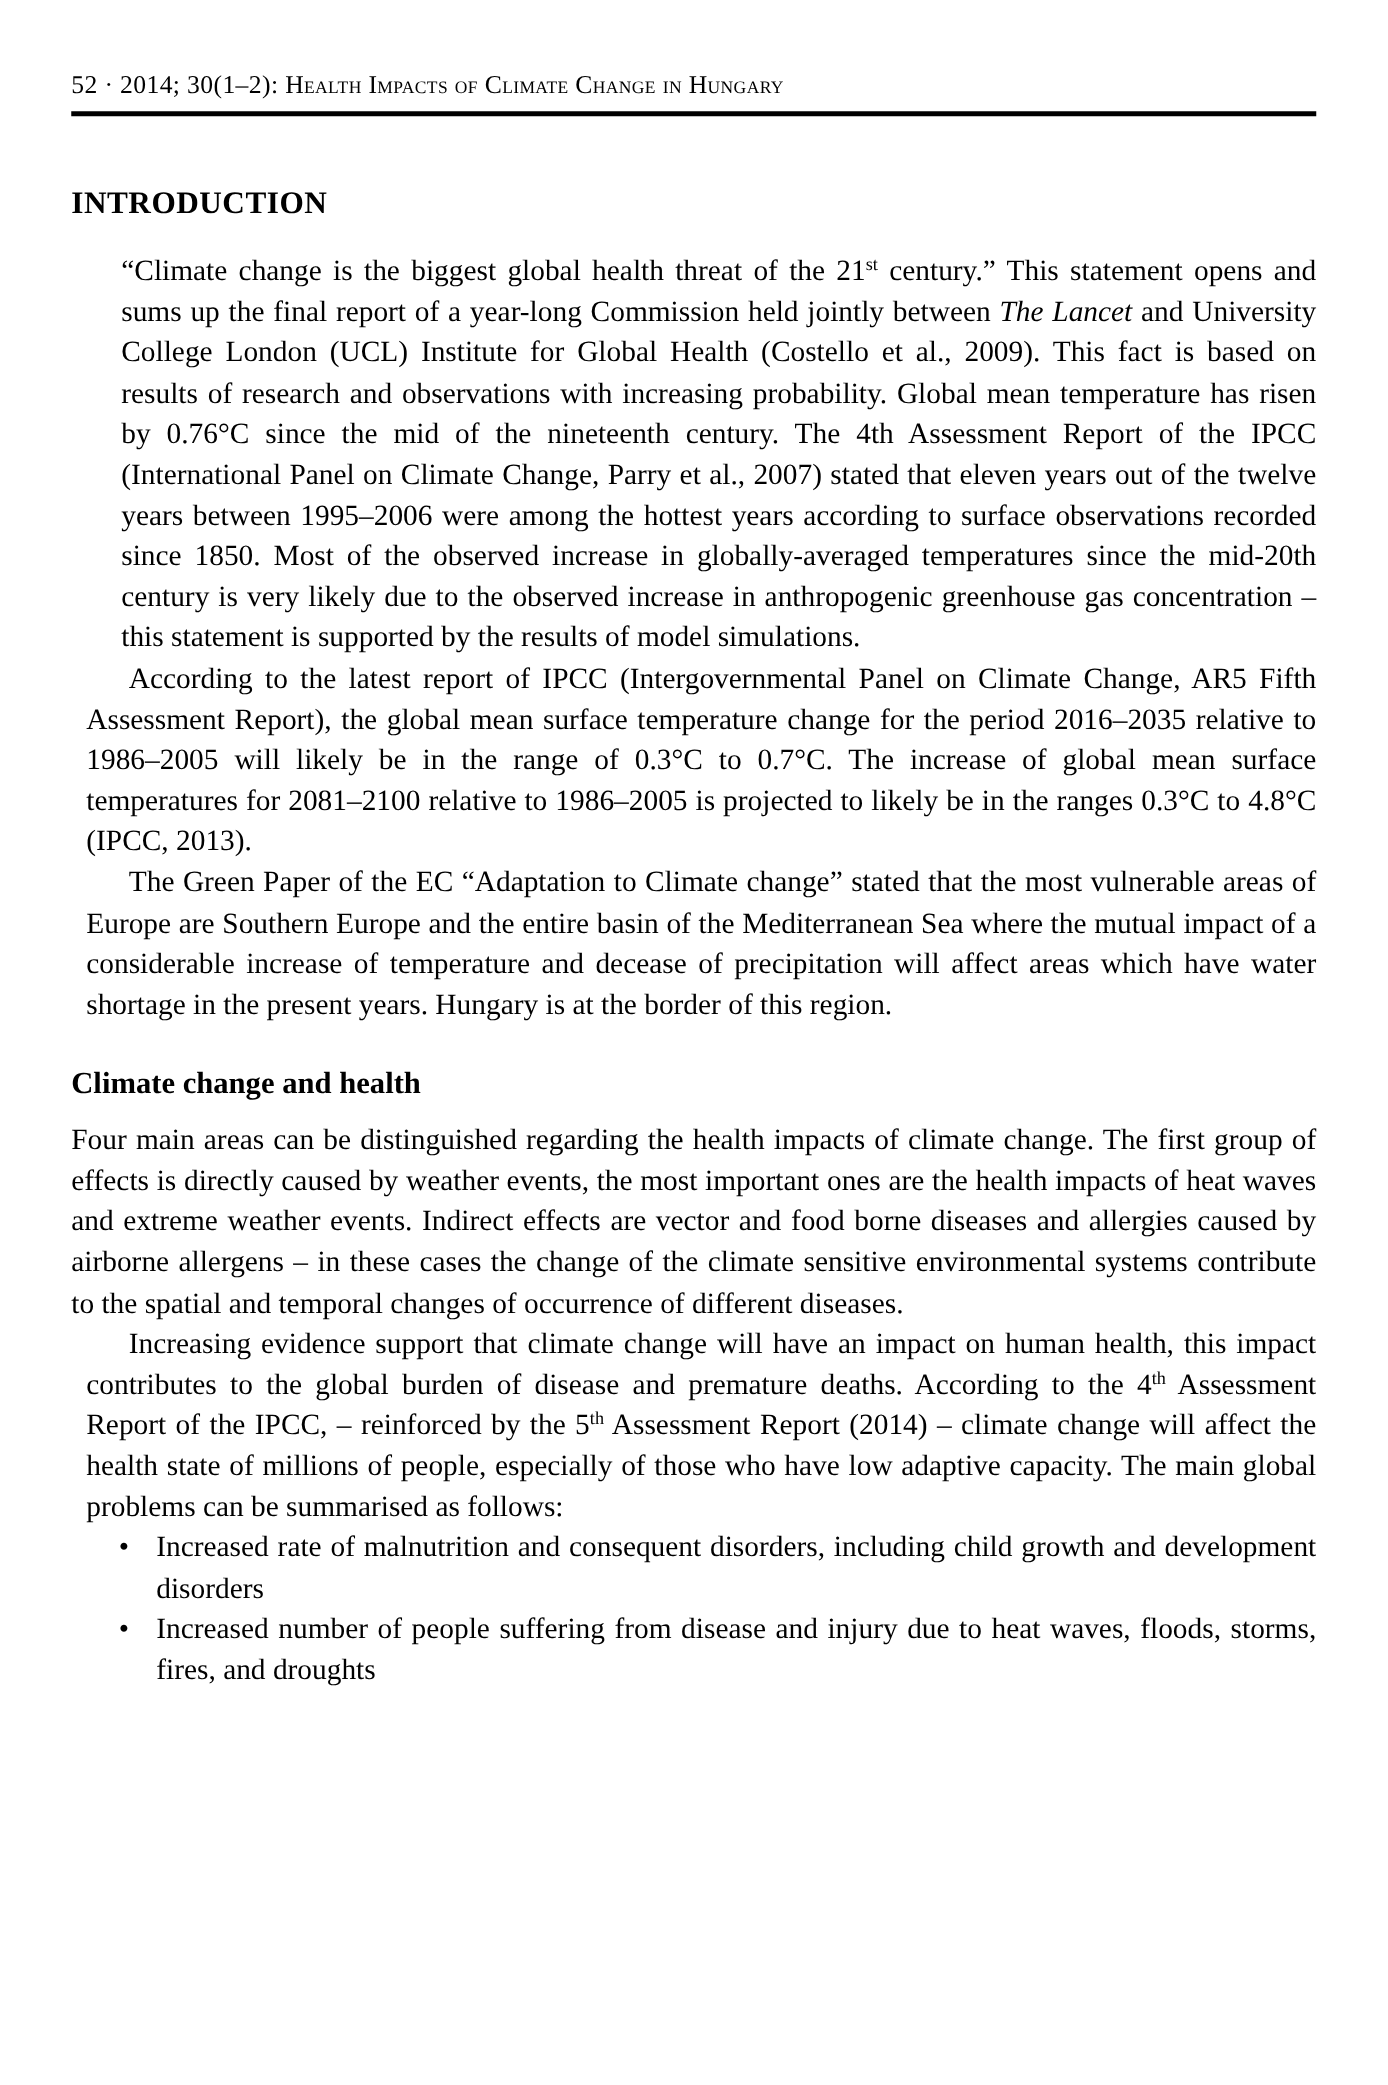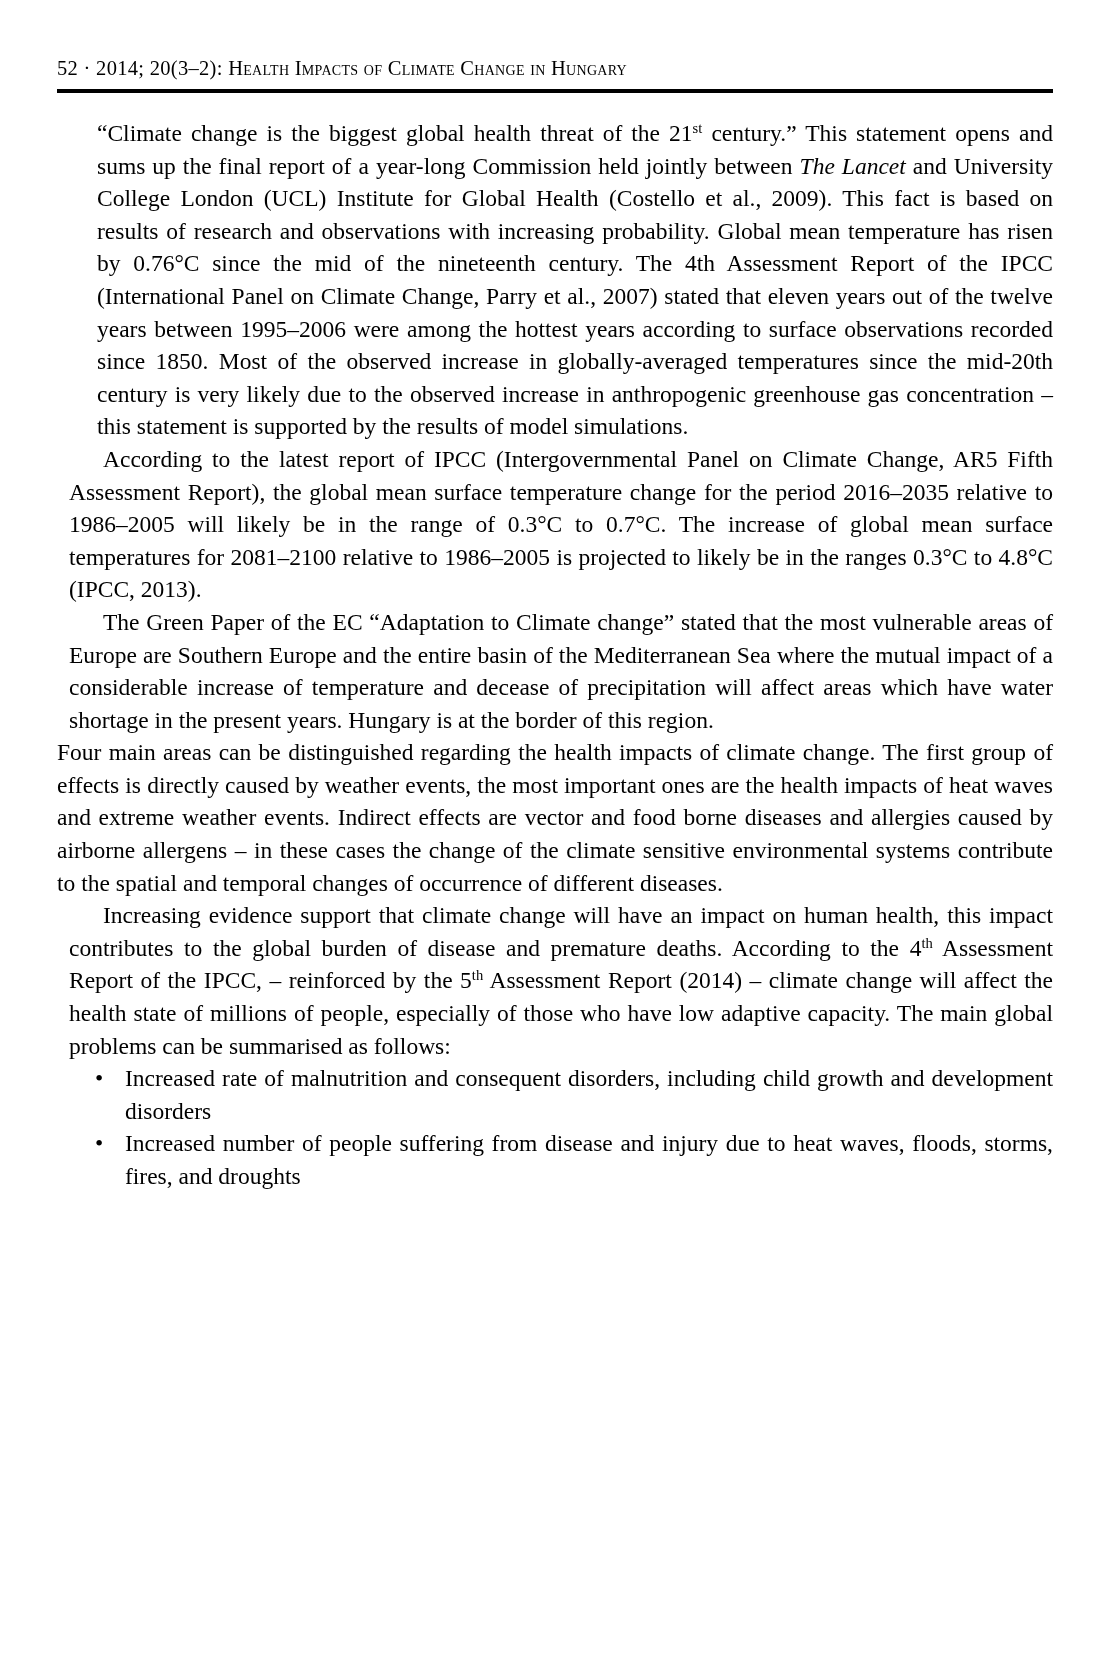--- a/index.html
+++ b/index.html
@@ -81,30 +81,32 @@
     position: absolute;
     left: 38px;
     top: 0;
   }
 </style>
 </head>
 <body>
 
 <div class="page">
 
-  <div class="running-header"><span>52 · 2014; 20(3–2): </span><span class="sc">Health Impacts of Climate Change in Hungary</span></div>
+  <div class="running-header"><span>52 · 2014; 30(1–2): </span><span class="sc">Health Impacts of Climate Change in Hungary</span></div>
   <div class="header-rule"></div>
 
+  <h1 class="section-heading">INTRODUCTION</h1>
 
   <p class="body-para first-after-heading"><span>“Climate change is the biggest global health threat of the 21</span><sup>st</sup><span> century.” This statement opens and sums up the final report of a year-long Commission held jointly between </span><i>The Lancet</i><span> and University College London (UCL) Institute for Global Health (Costello et al., 2009). This fact is based on results of research and observations with increasing probability. Global mean temperature has risen by 0.76°C since the mid of the nineteenth century. The 4th Assessment Report of the IPCC (International Panel on Climate Change, Parry et al., 2007) stated that eleven years out of the twelve years between 1995–2006 were among the hottest years according to surface observations recorded since 1850. Most of the observed increase in globally-averaged temperatures since the mid-20th century is very likely due to the observed increase in anthropogenic greenhouse gas concentration – this statement is supported by the results of model simulations.</span></p>
 
   <p class="body-para indent">According to the latest report of IPCC (Intergovernmental Panel on Climate Change, AR5 Fifth Assessment Report), the global mean surface temperature change for the period 2016–2035 relative to 1986–2005 will likely be in the range of 0.3°C to 0.7°C. The increase of global mean surface temperatures for 2081–2100 relative to 1986–2005 is projected to likely be in the ranges 0.3°C to 4.8°C (IPCC, 2013).</p>
 
   <p class="body-para indent">The Green Paper of the EC “Adaptation to Climate change” stated that the most vulnerable areas of Europe are Southern Europe and the entire basin of the Mediterranean Sea where the mutual impact of a considerable increase of temperature and decease of precipitation will affect areas which have water shortage in the present years. Hungary is at the border of this region.</p>
 
+  <h2 class="subsection-heading">Climate change and health</h2>
 
   <p class="body-para">Four main areas can be distinguished regarding the health impacts of climate change. The first group of effects is directly caused by weather events, the most important ones are the health impacts of heat waves and extreme weather events. Indirect effects are vector and food borne diseases and allergies caused by airborne allergens – in these cases the change of the climate sensitive environmental systems contribute to the spatial and temporal changes of occurrence of different diseases.</p>
 
   <p class="body-para indent"><span>Increasing evidence support that climate change will have an impact on human health, this impact contributes to the global burden of disease and premature deaths. According to the 4</span><sup>th</sup><span> Assessment Report of the IPCC, – reinforced by the 5</span><sup>th</sup><span> Assessment Report (2014) – climate change will affect the health state of millions of people, especially of those who have low adaptive capacity. The main global problems can be summarised as follows:</span></p>
 
   <ul class="bullet-list">
     <li>
       <span class="bullet-marker">•</span>
       <span>Increased rate of malnutrition and consequent disorders, including child growth and development disorders</span>
     </li>

